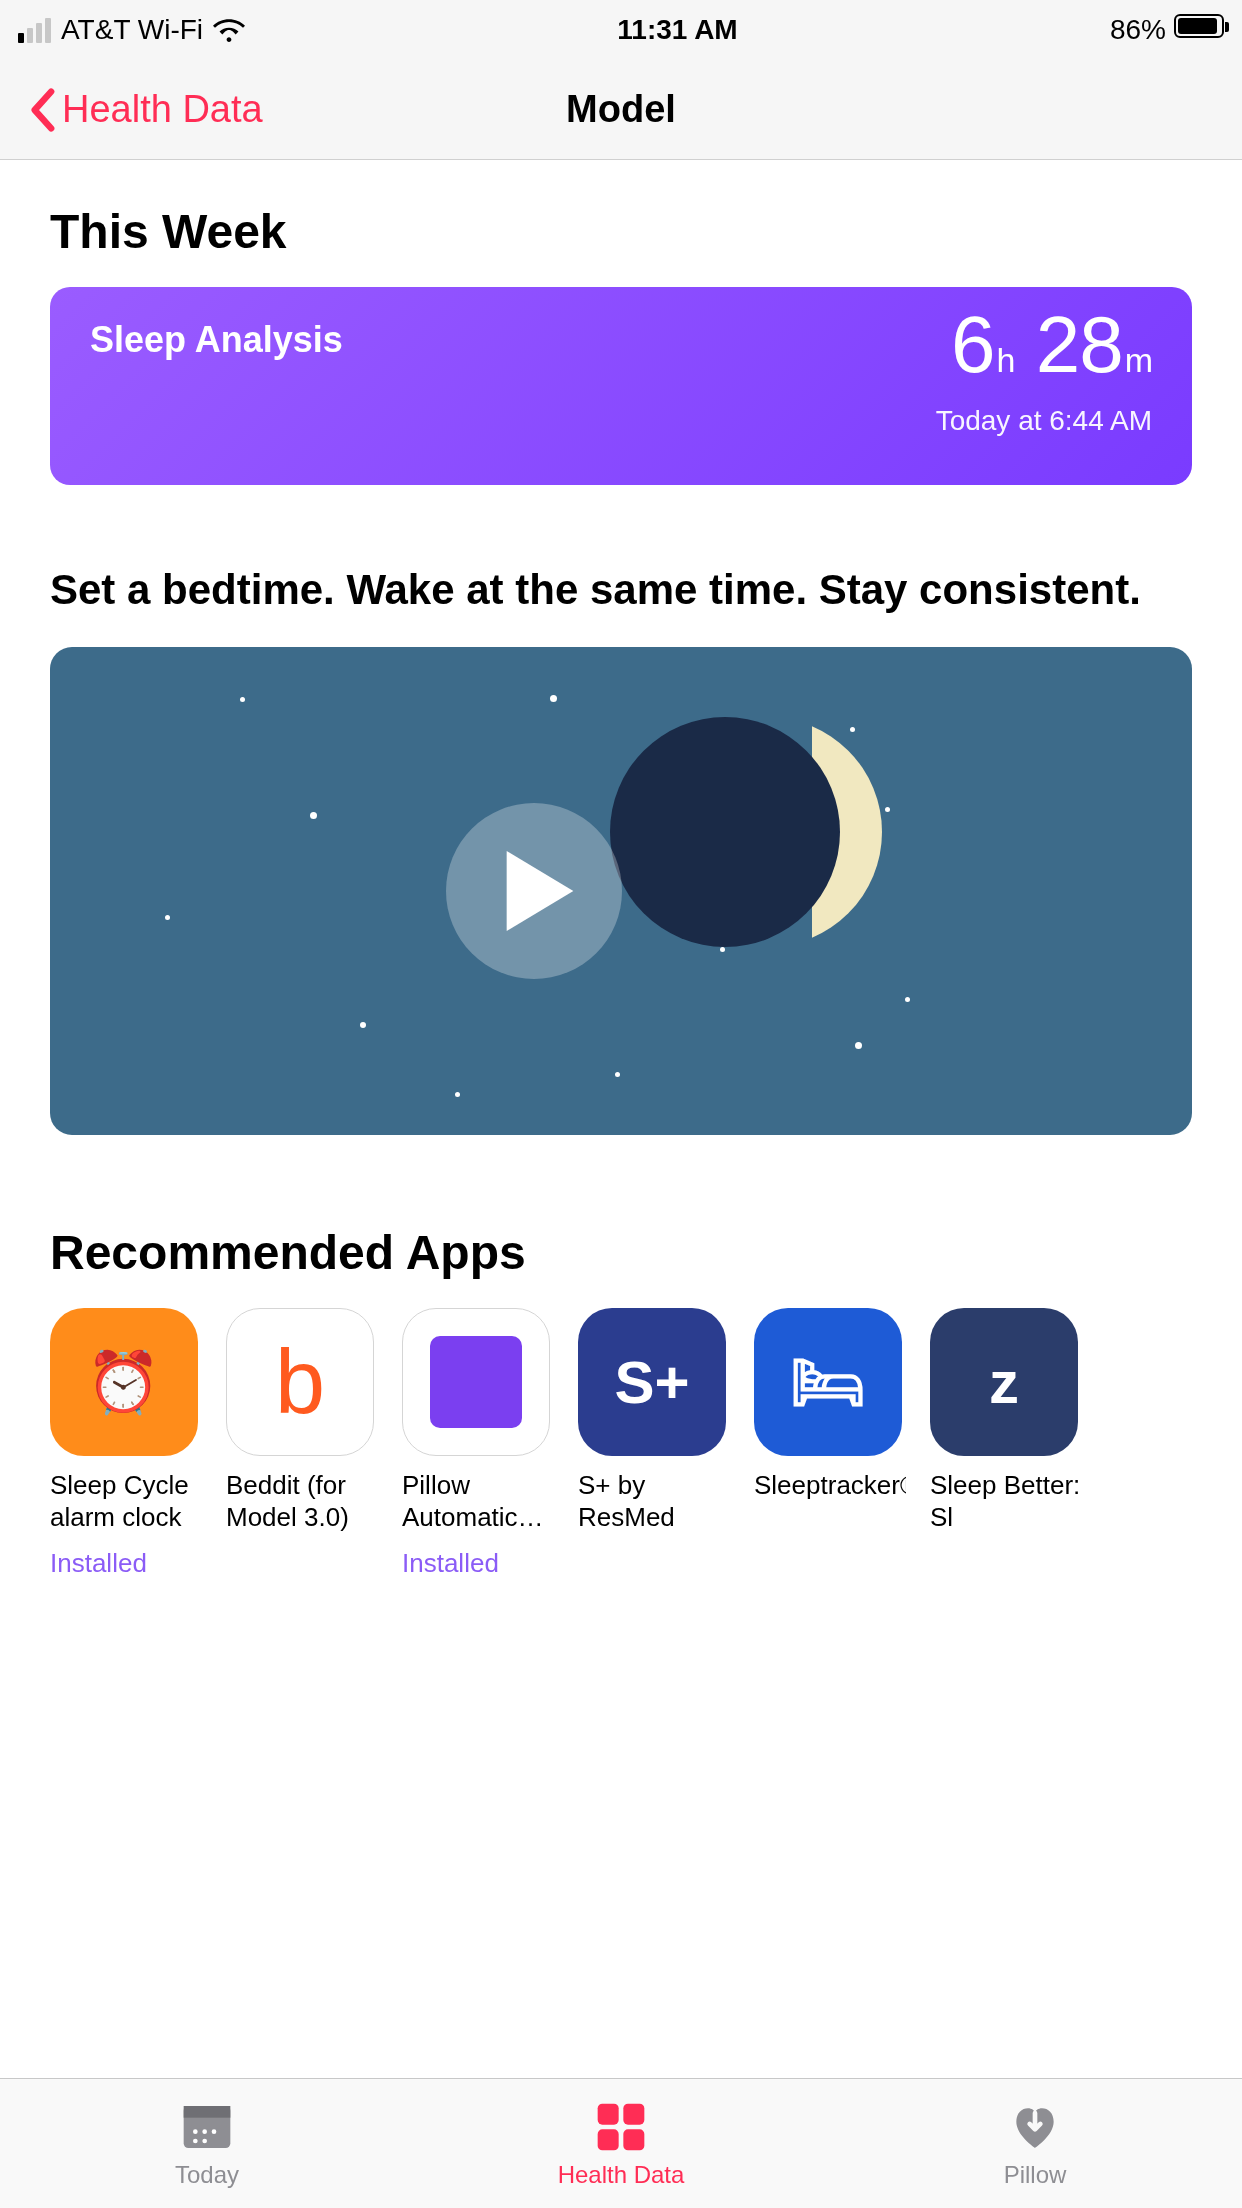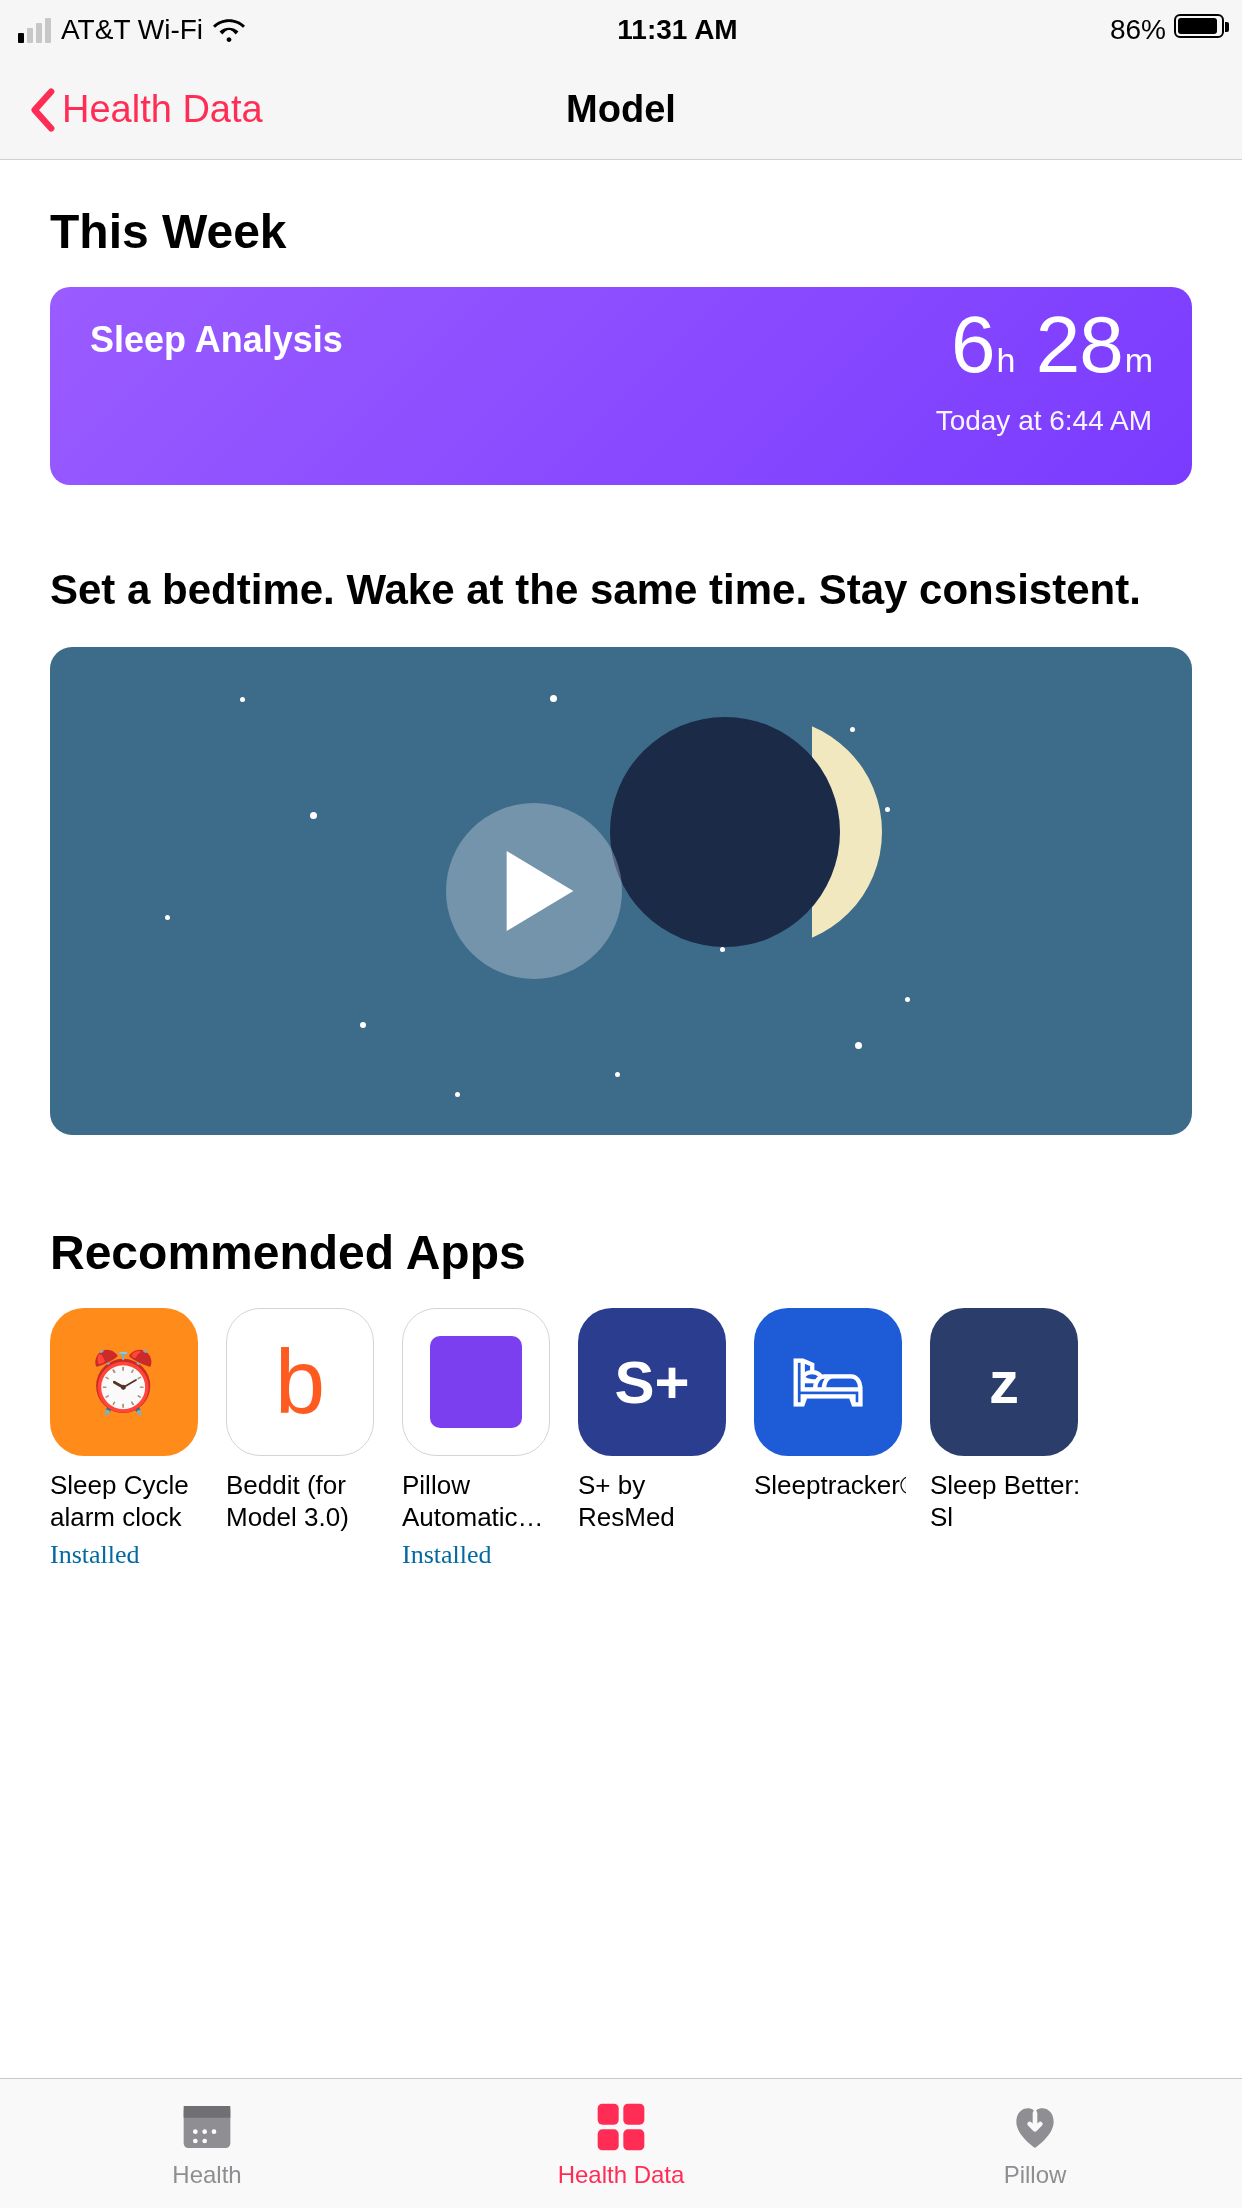--- a/index.html
+++ b/index.html
@@ -53,21 +53,21 @@
   .moon-dark { position:absolute; width:230px; height:230px; border-radius:50%; background:#1a2a47; top:70px; left:560px;}
   .moon-light { position:absolute; width:230px; height:230px; border-radius:50%; background:#f1e8c0; top:70px; left:602px; clip-path: inset(0 0 0 160px);}
   .play-btn { position:absolute; width:176px; height:176px; border-radius:50%; background:rgba(255,255,255,0.28); top:156px; left:396px; display:flex; align-items:center; justify-content:center;}
   .play-btn svg{ width:70px; height:80px; margin-left:12px;}
   
   .apps-section { margin-top:90px; }
   .apps-scroll { display:flex; gap:24px; overflow:hidden; }
   .app-item { width:152px; flex-shrink:0; }
   .app-icon { width:148px; height:148px; border-radius:34px; display:flex; align-items:center; justify-content:center; font-size:60px; color:#fff; font-weight:700;}
   .app-name { font-size:26px; line-height:1.2; margin-top:14px; height:64px; overflow:hidden; display:-webkit-box; -webkit-line-clamp:2; -webkit-box-orient:vertical;}
-  .app-status { font-size:26px; color:#0369a1; margin-top:6px;font-family:Liberation Serif, serif;}
+  .app-status { font-size:26px; color:#8b5cf6; margin-top:14px;}
   .icon-white-border { background:#fff; border:1.5px solid #d5d5d5; color:#ff6a00;}
   
   .tab-bar { position:absolute; bottom:0; left:0; right:0; height:130px; background:#f9f9f9; border-top:1px solid #c8c8c8; display:flex;}
   .tab { flex:1; display:flex; flex-direction:column; align-items:center; justify-content:center; gap:6px; color:#8e8e93; font-size:24px;}
   .tab.active { color:#ff2d55;}
   .tab svg { width:56px; height:56px;}
 </style>
 </head>
 <body>
 
@@ -182,21 +182,21 @@
   <div class="tab">
     <svg viewBox="0 0 24 24">
         <rect x="2" y="3" width="20" height="18" rx="2" fill="#8e8e93"></rect>
         <rect x="2" y="3" width="20" height="5" fill="#6f6f74"></rect>
         <circle cx="7" cy="14" r="1" fill="#fff"></circle>
         <circle cx="11" cy="14" r="1" fill="#fff"></circle>
         <circle cx="15" cy="14" r="1" fill="#fff"></circle>
         <circle cx="7" cy="18" r="1" fill="#fff"></circle>
         <circle cx="11" cy="18" r="1" fill="#fff"></circle>
       </svg>
-    <span>Health</span>
+    <span>Today</span>
   </div>
   <div class="tab active">
     <svg viewBox="0 0 24 24">
         <rect x="2" y="2" width="9" height="9" rx="2" fill="#ff2d55"></rect>
         <rect x="13" y="2" width="9" height="9" rx="2" fill="#ff2d55"></rect>
         <rect x="2" y="13" width="9" height="9" rx="2" fill="#ff2d55"></rect>
         <rect x="13" y="13" width="9" height="9" rx="2" fill="#ff2d55"></rect>
       </svg>
     <span>Health Data</span>
   </div>

